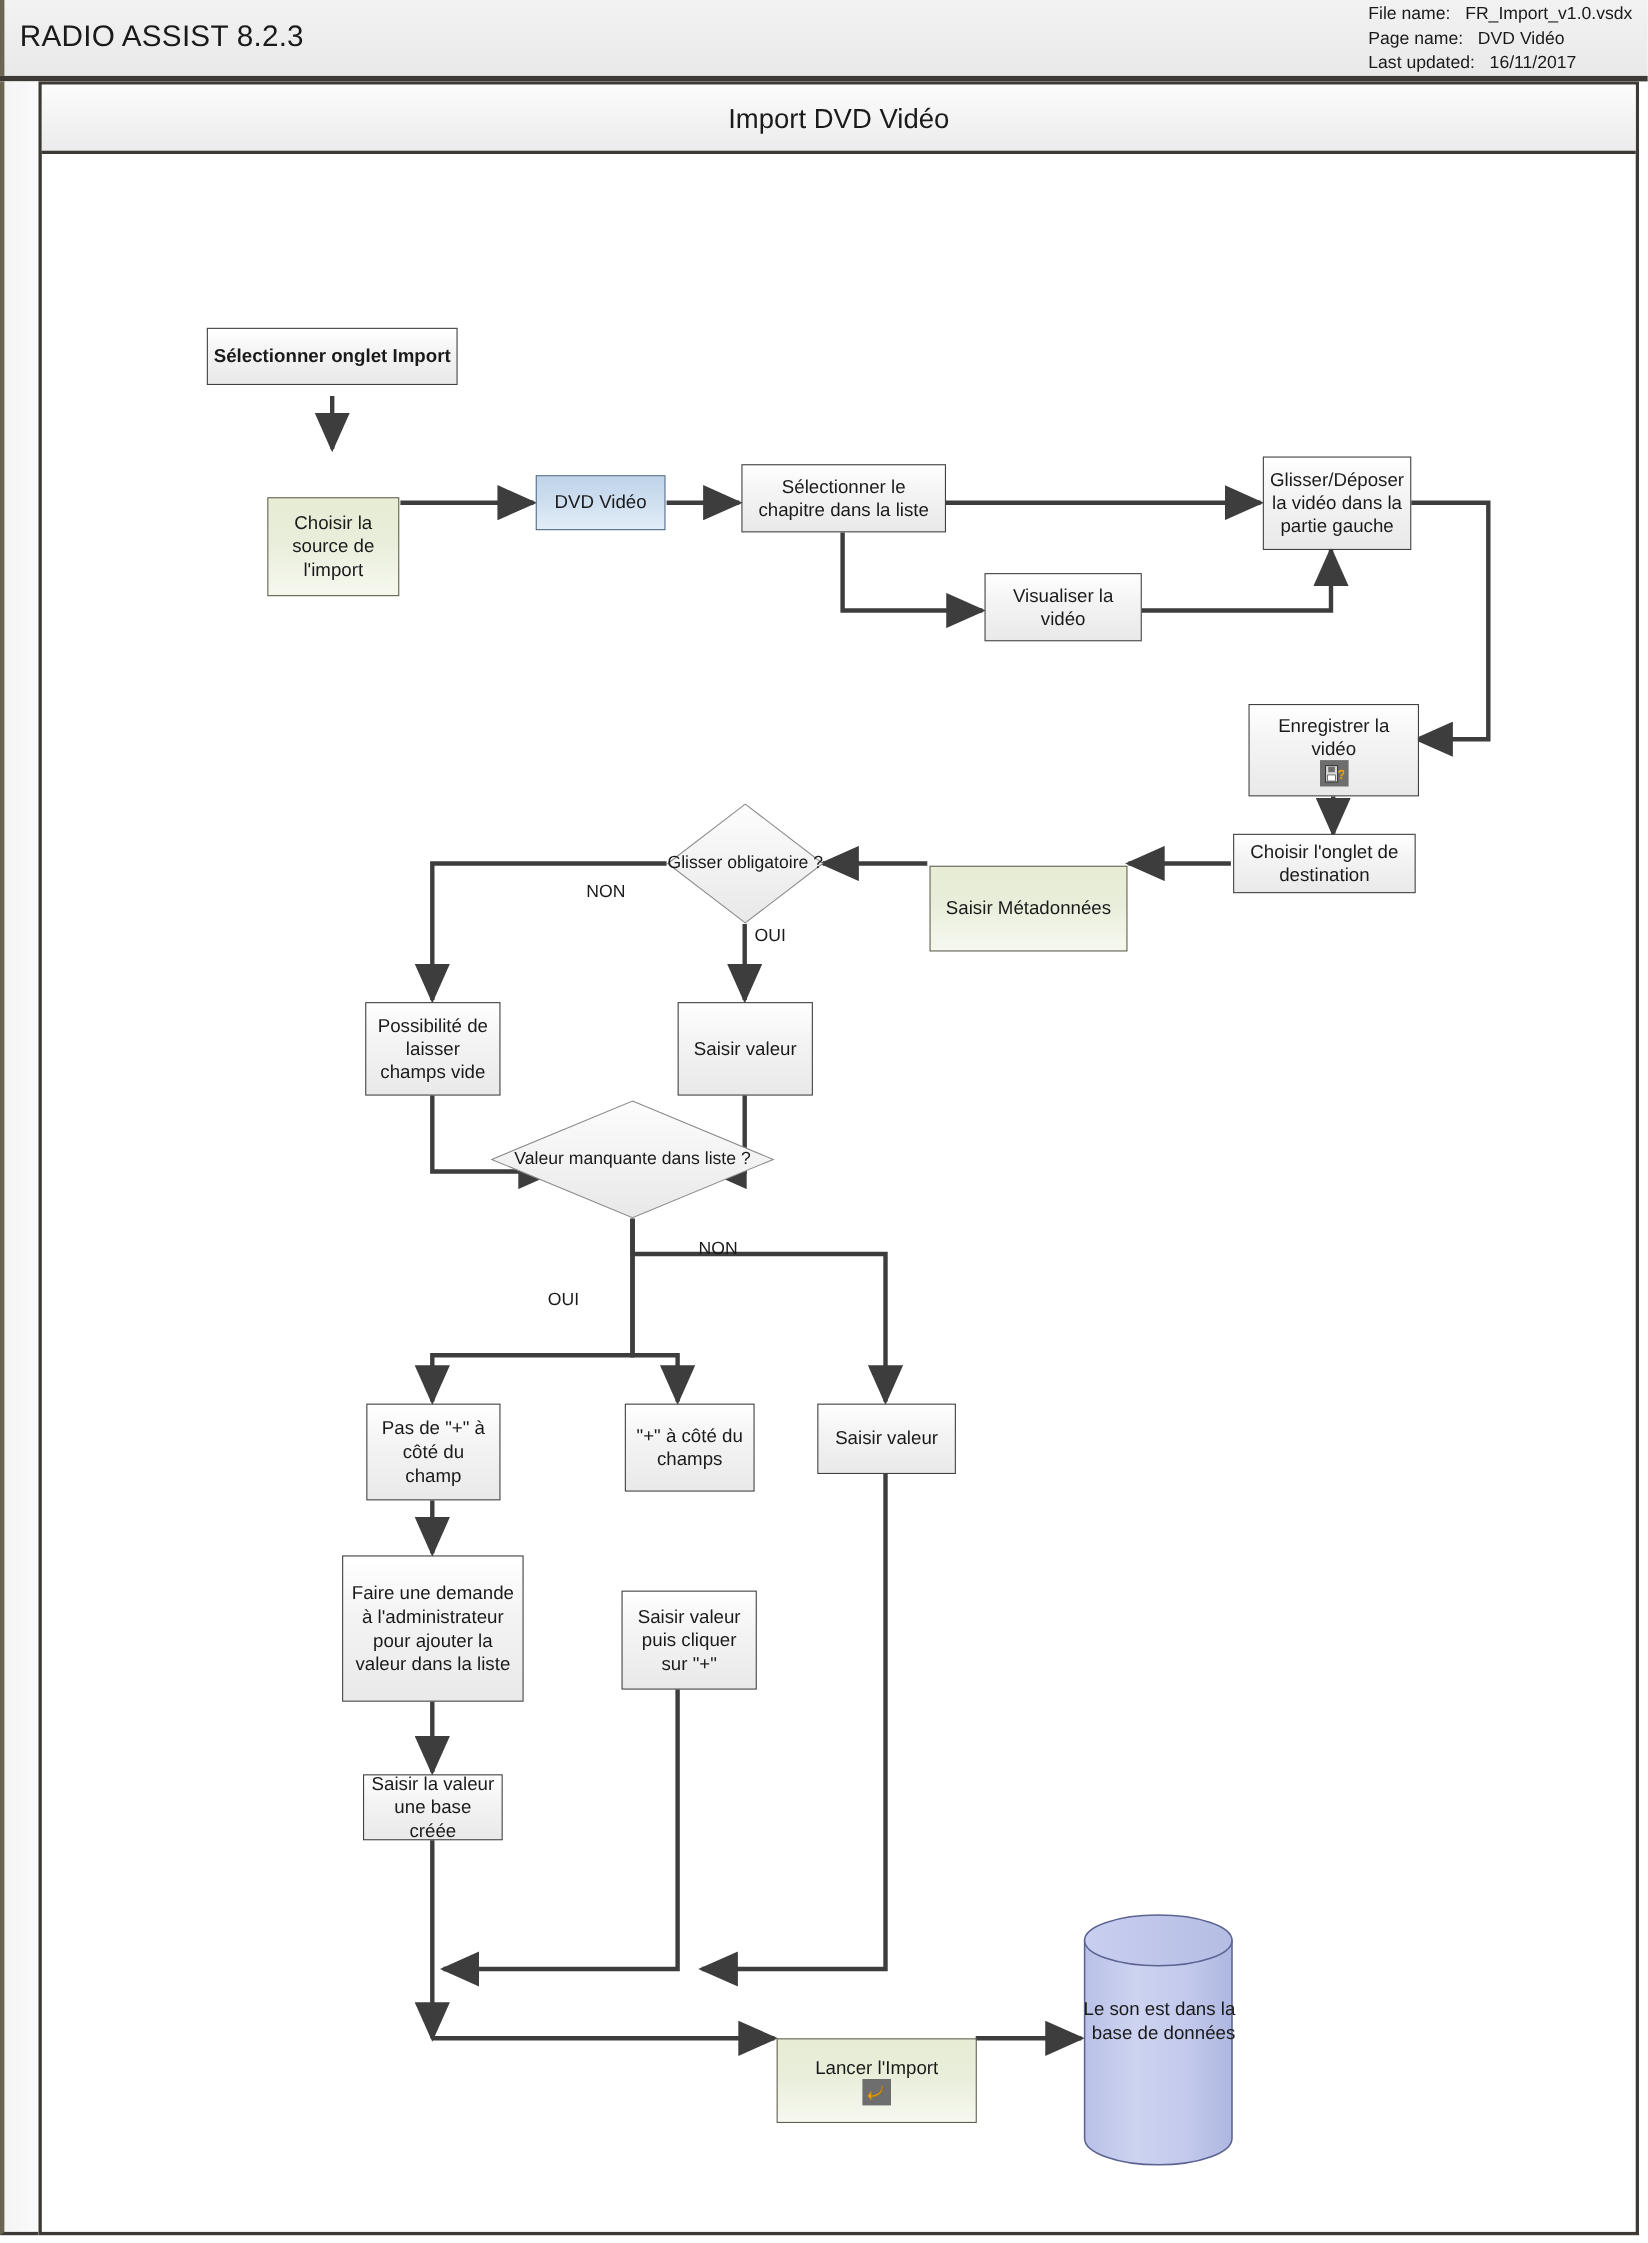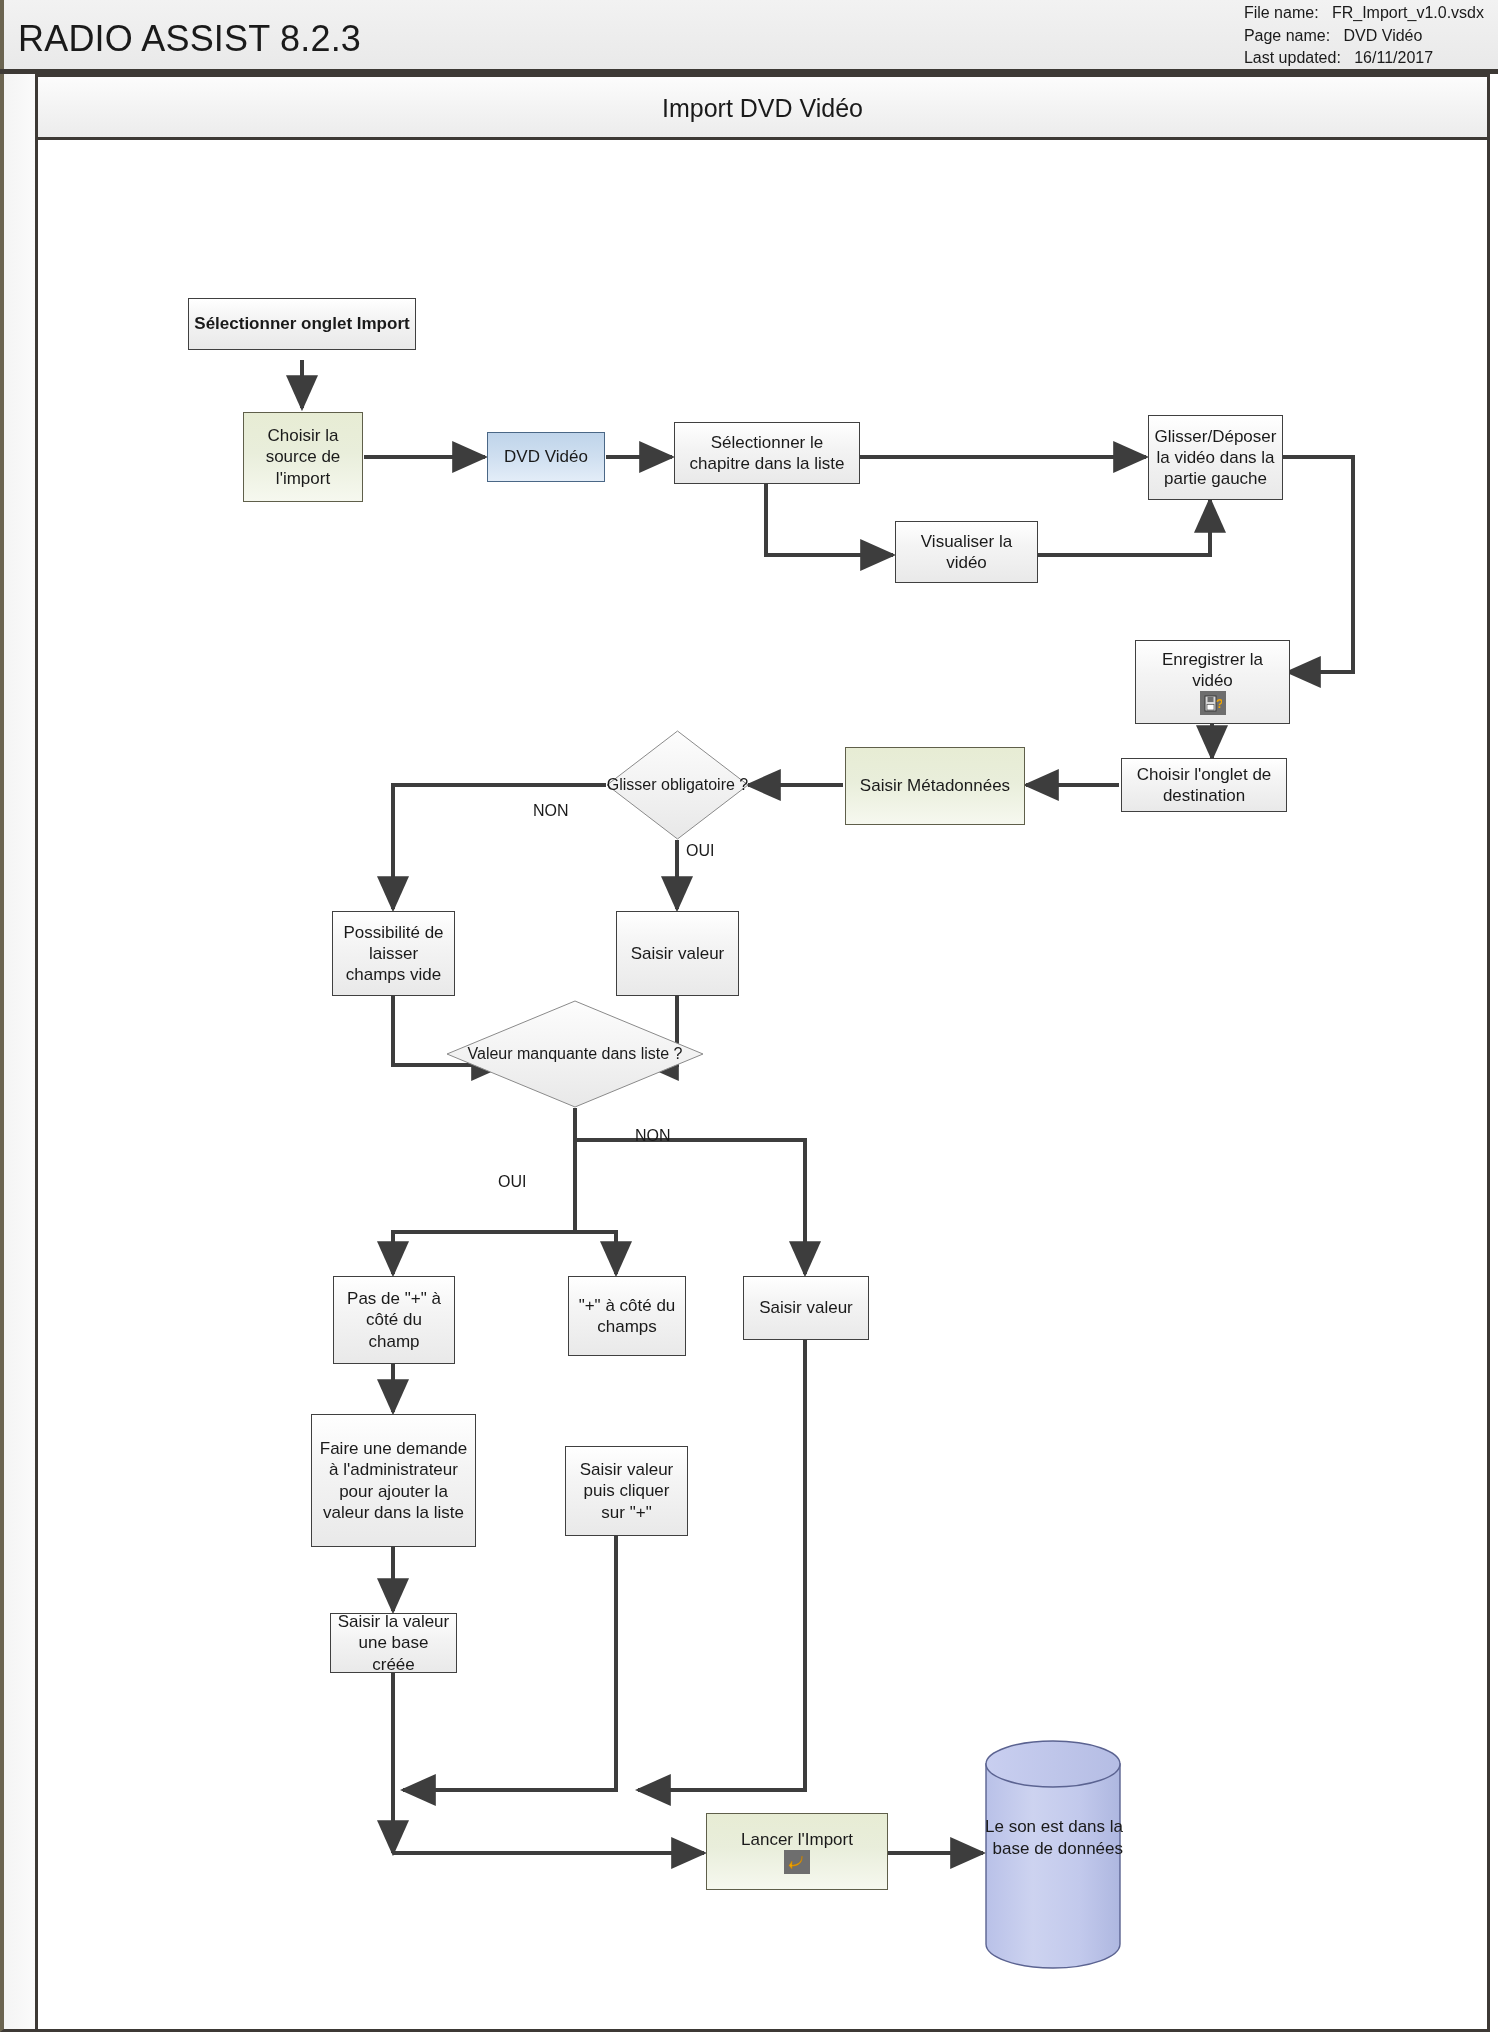--- a/index.html
+++ b/index.html
@@ -28,21 +28,21 @@
   #header-left-edge {
     position: absolute;
     left: 0; top: 0;
     width: 4px; height: 69px;
     background: #6b6450;
   }
   #app-title {
     position: absolute;
     left: 18px;
     top: 18px;
-    font-size: 36px;
+    font-size: 27px;
     color: #1a1a1a;
     letter-spacing: .2px;
     white-space: nowrap;
   }
   #meta {
     position: absolute;
     right: 14px;
     top: 2px;
     text-align: left;
     font-size: 16px;
@@ -108,20 +108,21 @@
     font-size: 17px;
     color: #1a1a1a;
     line-height: 1.25;
     padding: 2px 5px;
     background: linear-gradient(to bottom, #ffffff 0%, #f4f4f4 40%, #e9e9e9 100%);
   }
   .node.bold { font-weight: bold; }
   .node.green {
     background: linear-gradient(to bottom, #e7ecd4 0%, #e9eedb 45%, #f6f8ef 100%);
     border-color: #5f5f4a;
+    margin-top: 40px;
   }
   .node.blue {
     background: linear-gradient(to bottom, #bfd4ea 0%, #cfdff0 50%, #e3edf8 100%);
     border-color: #4a6786;
   }
   .node.withicon { flex-direction: column; gap: 0; }
 
   .diamond {
     position: absolute;
   }

